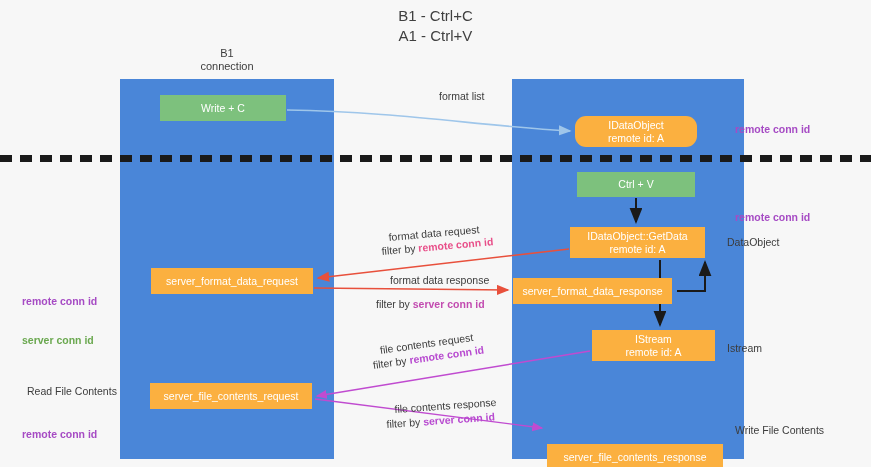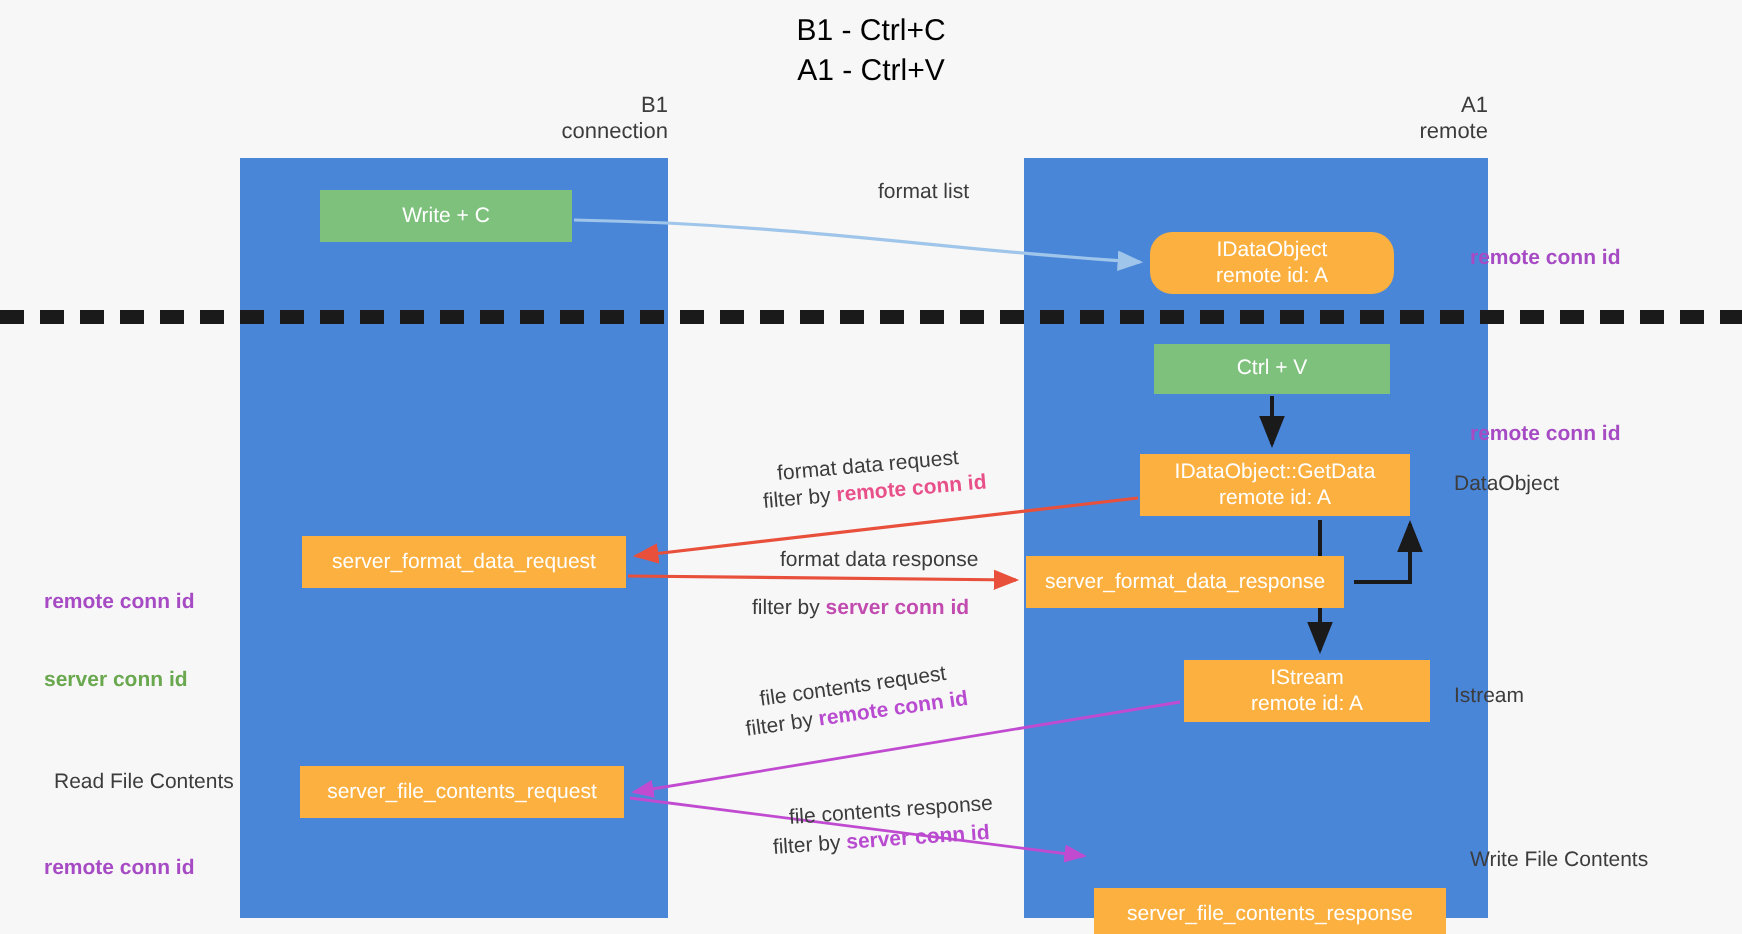--- a/index.html
+++ b/index.html
@@ -9,27 +9,27 @@
     font-family:"Liberation Sans",sans-serif;
     color:#3c3c3c;
     overflow:hidden;
     position:relative;
   }
   #stage{position:absolute;left:0;top:0;width:871px;height:467px;}
 
   
   .title{
     position:absolute;left:0;top:6px;width:871px;
-    text-align:center;font-size:15px;line-height:20px;color:#000000;
+    text-align:center;font-size:15px;line-height:20px;color:#404040;
     white-space:pre;
   }
 
   
   .colhead{
-    position:absolute;text-align:right;font-size:11px;line-height:13px;
+    position:absolute;text-align:center;font-size:11px;line-height:13px;
     color:#3c3c3c;white-space:pre;
   }
   #colhead-b1{left:120px;top:47px;width:214px;}
   #colhead-a1{left:512px;top:47px;width:232px;}
 
   
   .lane{position:absolute;background:#4a86d8;}
   #lane-b1{left:120px;top:79px;width:214px;height:380px;}
   #lane-a1{left:512px;top:79px;width:232px;height:380px;}
 
@@ -104,22 +104,20 @@
 </head>
 <body>
 
 <div id="stage">
 
   <div class="title" id="diagram-title">B1 - Ctrl+C
 A1 - Ctrl+V</div>
 
   <div class="colhead" id="colhead-b1">B1
 connection</div>
-  <div class="colhead" id="colhead-a1">A1
-remote</div>
 
   <div class="lane" id="lane-b1"></div>
   <div class="lane" id="lane-a1"></div>
 
   <svg class="overlay">
     <defs>
       <marker id="ah-blue" markerWidth="9" markerHeight="9" refX="7" refY="3.2" orient="auto">
         <path d="M0,0 L8,3.2 L0,6.4 z" fill="#9fc6ea"></path>
       </marker>
       <marker id="ah-black" markerWidth="9" markerHeight="9" refX="7" refY="3.2" orient="auto">

